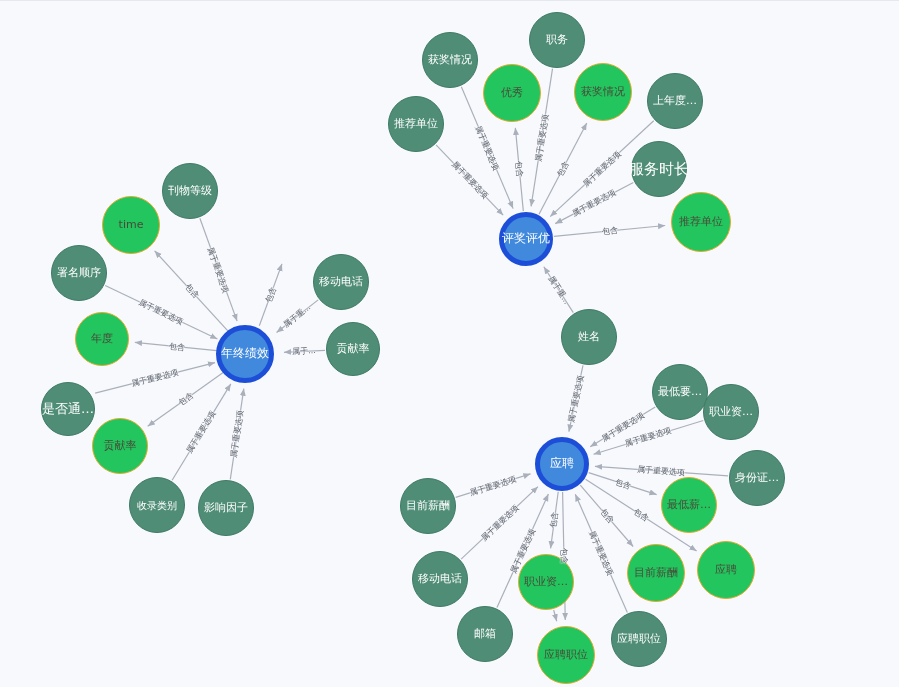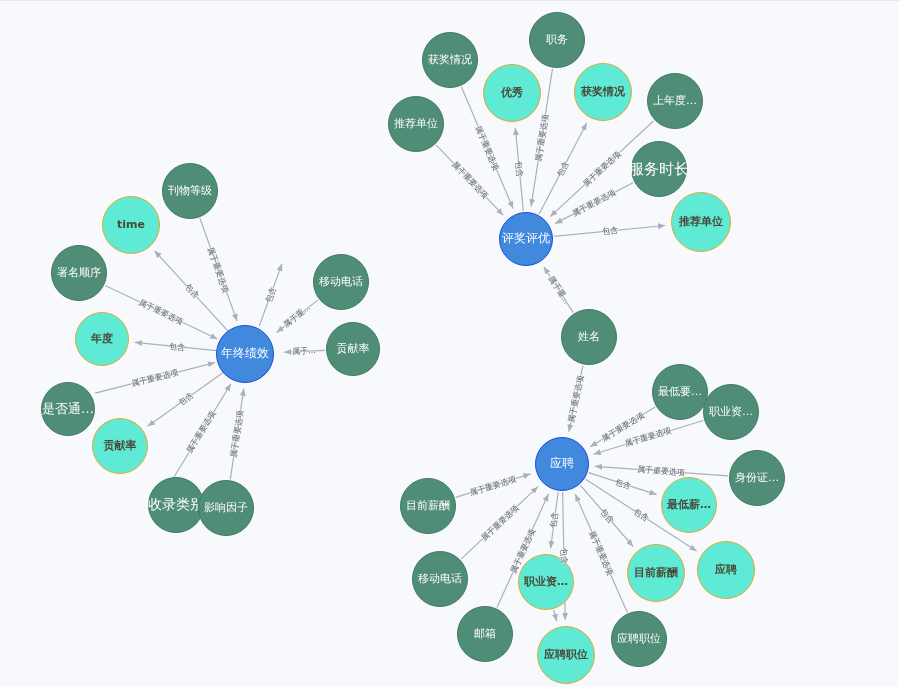--- a/index.html
+++ b/index.html
@@ -45,31 +45,30 @@
     line-height: 1.1;
     user-select: none;
   }
   .node .node-label {
     display: block;
     padding: 0 2px;
     white-space: nowrap;
   }
   .node.type-hub {
     background: #4189dd;
-    border: 1px solid #1d4ed8;
+    border: 5px solid #1d4ed8;
   }
   .node.type-green {
     background: #4f8d76;
     border: 1px solid #3f7a64;
   }
   .node.type-orange {
-    background: #5eead4;
+    background: #22c55e;
     border: 1px solid #e2ab2c;
     color: #4a4a3a;
-    font-weight: bold;
   }
   .edge-label {
     position: absolute;
     color: #555b66;
     font-size: 8px;
     white-space: nowrap;
     transform-origin: 50% 50%;
     user-select: none;
     pointer-events: none;
     text-shadow: 0 0 2px #f8f9fc, 0 0 2px #f8f9fc, 0 0 2px #f8f9fc;
@@ -137,21 +136,21 @@
       </div>
       <div class="node type-orange" style="left: 75px; top: 311px; width: 54px; height: 54px; font-size: 11px;">
         <span class="node-label">年度</span>
       </div>
       <div class="node type-green" style="left: 41px; top: 381px; width: 54px; height: 54px; font-size: 13px;">
         <span class="node-label">是否通…</span>
       </div>
       <div class="node type-orange" style="left: 92px; top: 417px; width: 56px; height: 56px; font-size: 11px;">
         <span class="node-label">贡献率</span>
       </div>
-      <div class="node type-green" style="left: 129px; top: 476px; width: 56px; height: 56px; font-size: 14px; margin-left: 19px;">
+      <div class="node type-green" style="left: 129px; top: 476px; width: 56px; height: 56px; font-size: 10px;">
         <span class="node-label">收录类别</span>
       </div>
       <div class="node type-green" style="left: 198px; top: 479px; width: 56px; height: 56px; font-size: 11px;">
         <span class="node-label">影响因子</span>
       </div>
       <div class="node type-green" style="left: 313px; top: 253px; width: 56px; height: 56px; font-size: 11px;">
         <span class="node-label">移动电话</span>
       </div>
       <div class="node type-green" style="left: 326px; top: 321px; width: 54px; height: 54px; font-size: 11px;">
         <span class="node-label">贡献率</span>

